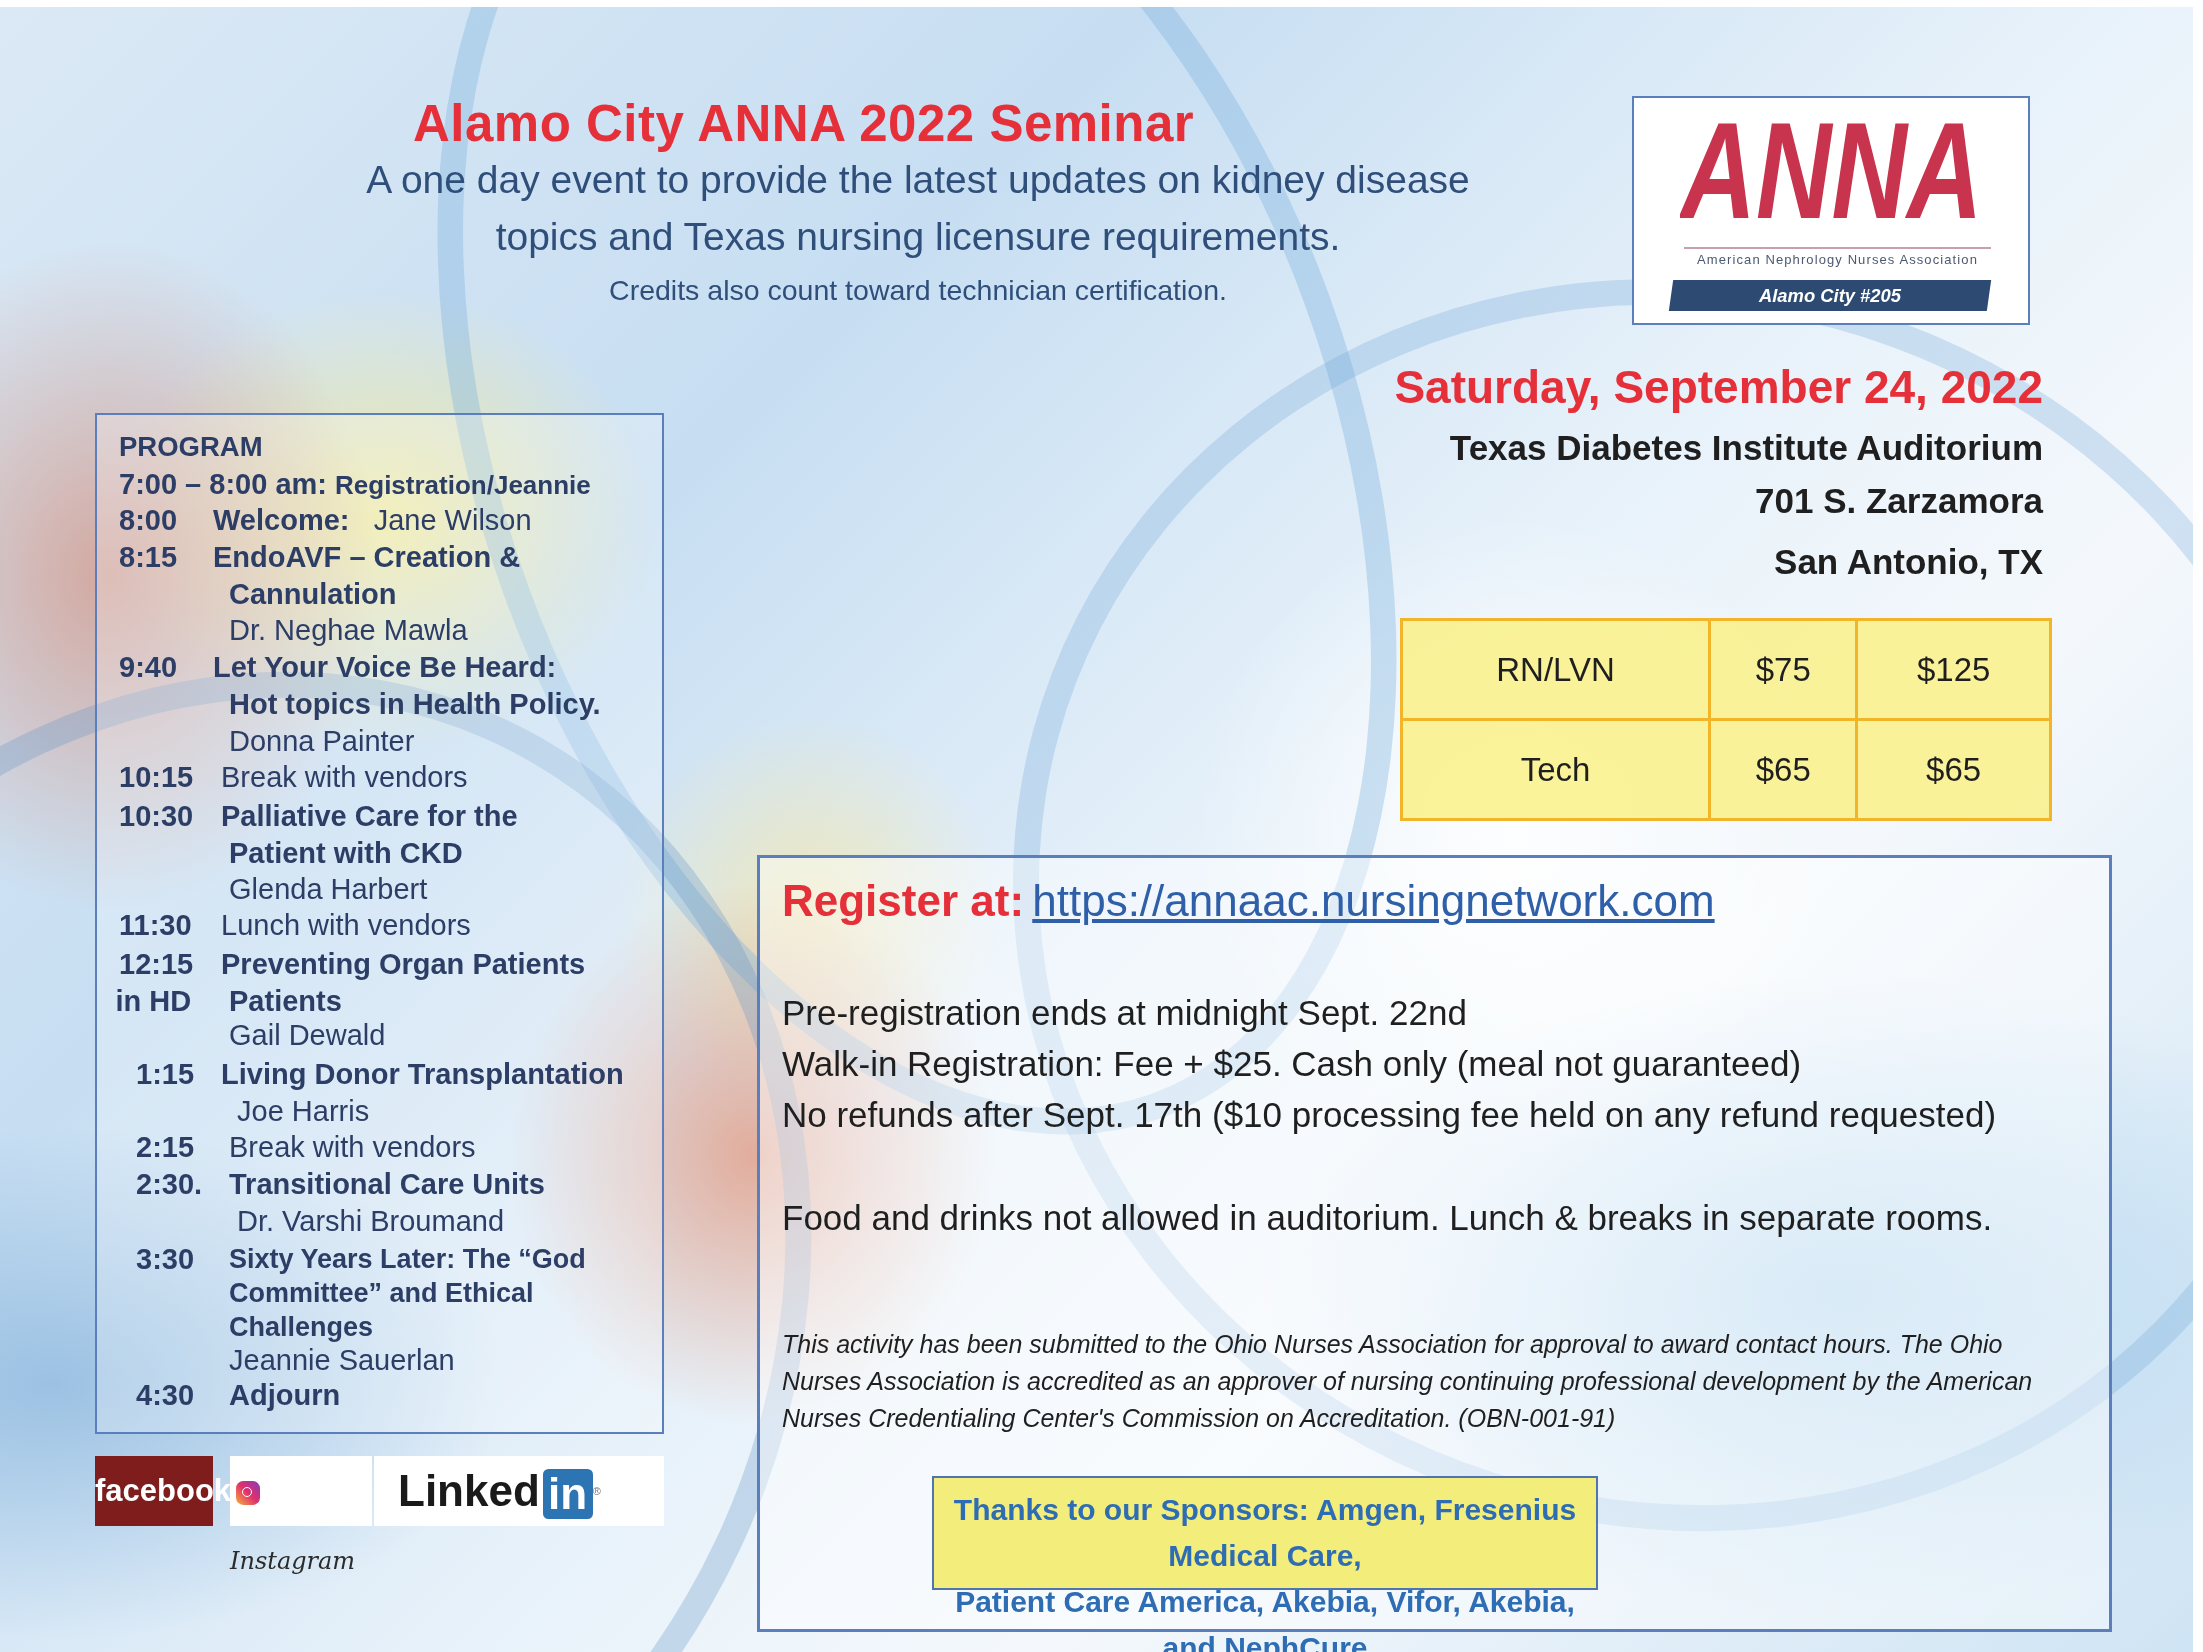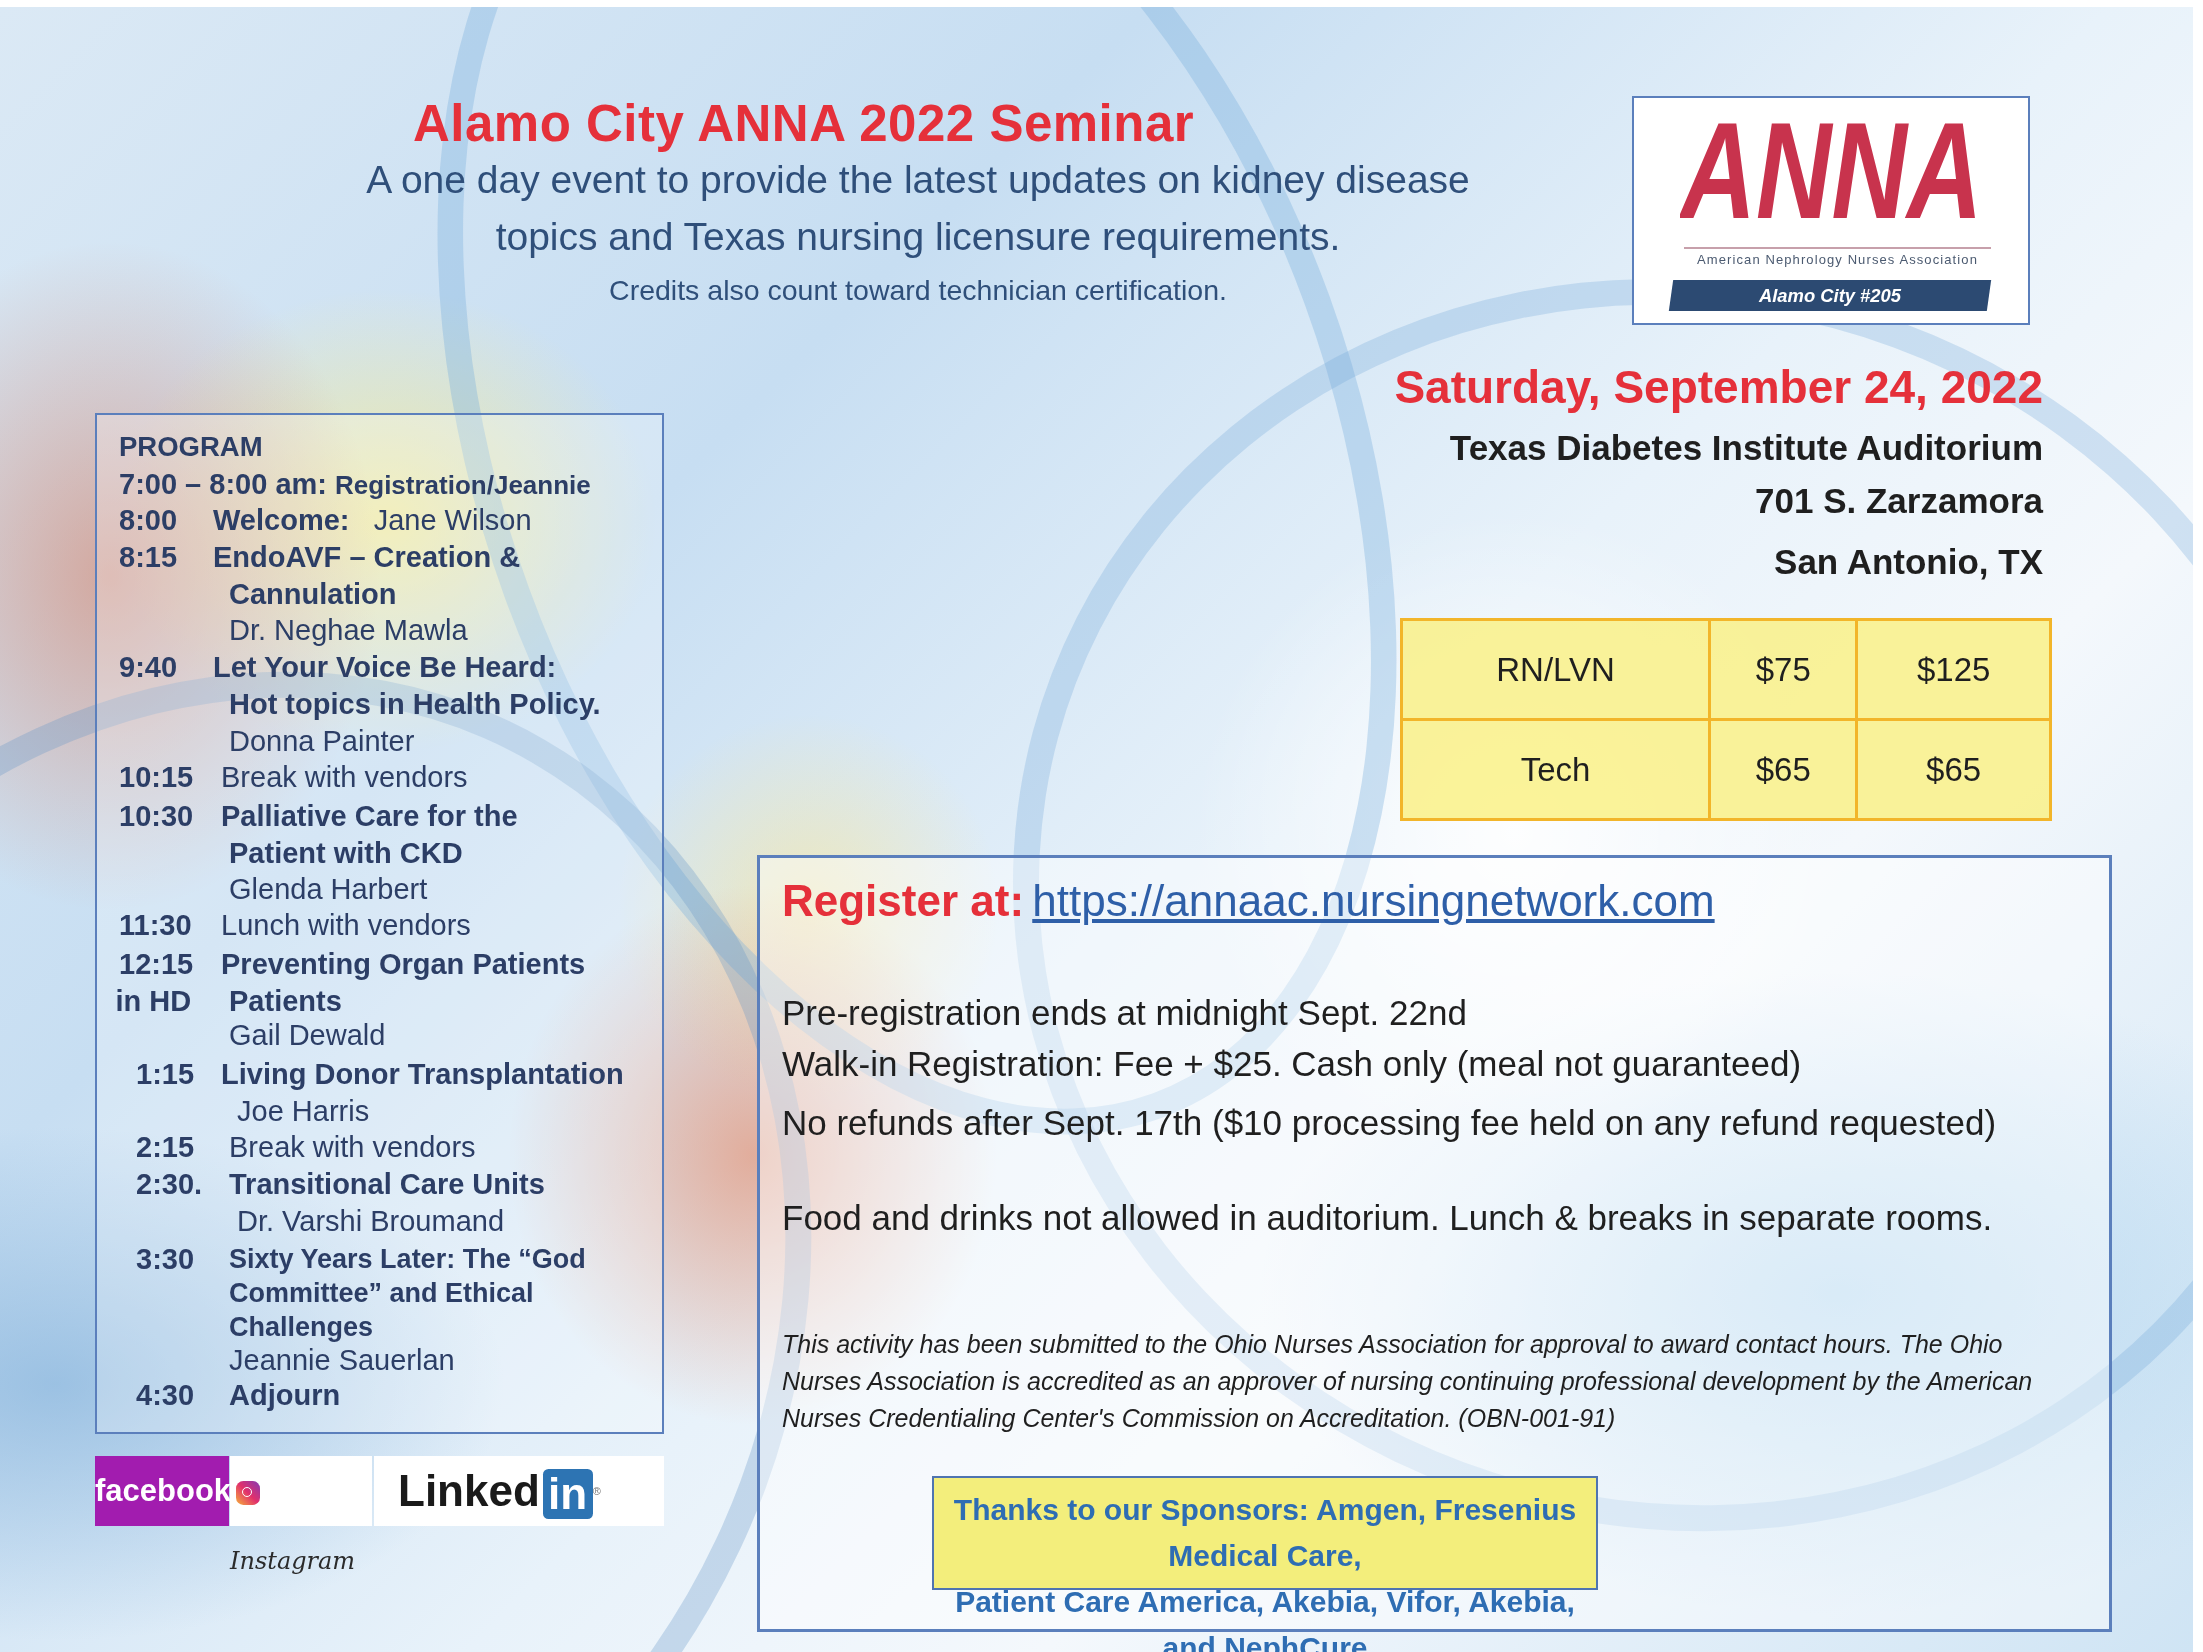--- a/index.html
+++ b/index.html
@@ -35,21 +35,21 @@
   .fees td { border:3.7px solid #f2b52a; text-align:center; color:#1f1f1f; font-size:33px; padding:0; }
   .fees tr { height:66px; }
   .fees .hd { font-weight:bold; }
 
   .program { position:absolute; left:95px; top:413px; width:569px; height:1021px; border:2.8px solid #5b7fbc; box-sizing:border-box; background:rgba(255,255,255,0.25); }
   .pl { position:absolute; white-space:nowrap; color:#2c3e66; font-size:29px; line-height:37px; }
   .b { font-weight:bold; }
   .n { font-weight:normal; }
 
   .social { position:absolute; top:1456px; height:70px; }
-  .fb { left:95px; width:134px; background:#a21caf; color:#ffffff; font-weight:bold; font-size:31px; line-height:70px; text-align:center; }
+  .fb { left:95px; width:118px; background:#7f1d1d; color:#ffffff; font-weight:bold; font-size:31px; line-height:70px; text-align:center; }
   .ig { left:230px; width:142px; background:#ffffff; color:#2b2b2b; font-style:italic; font-family:"DejaVu Serif", serif; font-size:24px; line-height:70px; }
   .ig-glyph { display:inline-block; width:24px; height:24px; border-radius:7.3px; background:linear-gradient(45deg,#f6b13a,#e1306c,#833ab4); vertical-align:middle; margin:0 3.7px 0 5.5px; position:relative; }
   .ig-glyph::after { content:""; position:absolute; left:6.4px; top:6.4px; width:8.3px; height:8.3px; border:1.8px solid #fff; border-radius:50%; }
   .li { left:374px; width:290px; background:#ffffff; color:#1a1a1a; font-weight:bold; font-size:44px; line-height:70px; padding-left:24px; box-sizing:border-box; }
   .li-in { display:inline-block; background:#2d74b3; color:#ffffff; border-radius:5.5px; padding:0 5.5px; line-height:50px; margin-left:2.8px; vertical-align:middle; }
   .li-r { font-size:11px; color:#777; font-weight:normal; vertical-align:bottom; }
 
   .register { position:absolute; left:757px; top:855px; width:1355px; height:777px; border:3.7px solid #5b7fbc; box-sizing:border-box; background:rgba(255,255,255,0.45); }
   .reg-label { color:#e5303a; font-weight:bold; font-size:44px; }
   .reg-link { color:#2e5fa8; font-size:44px; text-decoration:underline; }
@@ -168,21 +168,21 @@
 <div class="social li">
   <span>Linked</span><span class="li-in">in</span><span class="li-r">®</span>
 </div>
 
 <div class="register">
   <div class="abs" style="left:22px; top:18.4px; white-space:nowrap;">
     <span class="reg-label">Register at:</span>&nbsp;&nbsp;<span class="reg-link">https://annaac.nursingnetwork.com</span>
   </div>
   <div class="rules" style="top:129px;">Pre-registration ends at midnight Sept. 22nd</div>
   <div class="rules" style="top:180px;">Walk-in Registration: Fee + $25.  Cash only (meal not guaranteed)</div>
-  <div class="rules" style="top:239px; width:1240px;">No refunds after Sept. 17th  ($10 processing fee held on any refund requested)</div>
+  <div class="rules" style="top:231px; width:1240px;">No refunds after Sept. 17th  ($10 processing fee held on any refund requested)</div>
   <div class="rules" style="top:334px; width:1286px;">Food and drinks not allowed in auditorium.  Lunch &amp; breaks in separate rooms.</div>
   <div class="accred">This activity has been submitted to the Ohio Nurses Association for approval to award contact hours. The Ohio Nurses Association is accredited as an approver of nursing continuing professional development by the American Nurses Credentialing Center's Commission on Accreditation. (OBN-001-91)</div>
 </div>
 
 <div class="sponsor">
   <div>Thanks to our Sponsors:  Amgen, Fresenius Medical Care,</div>
   <div>Patient Care America, Akebia, Vifor,  Akebia, and NephCure</div>
 </div>
 
 

